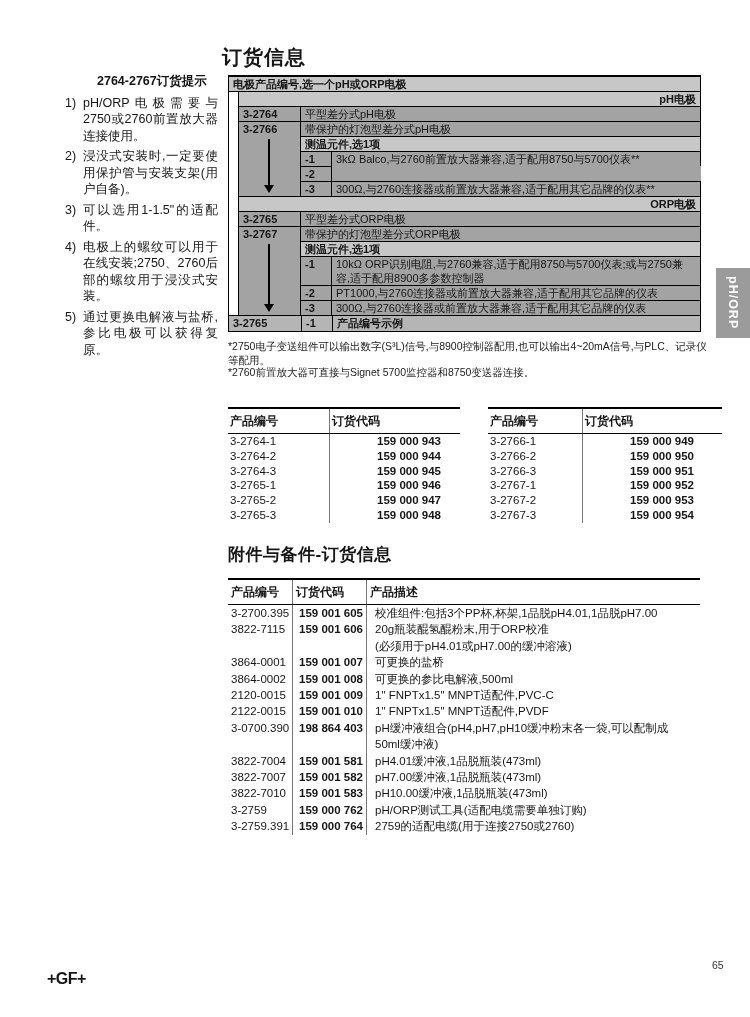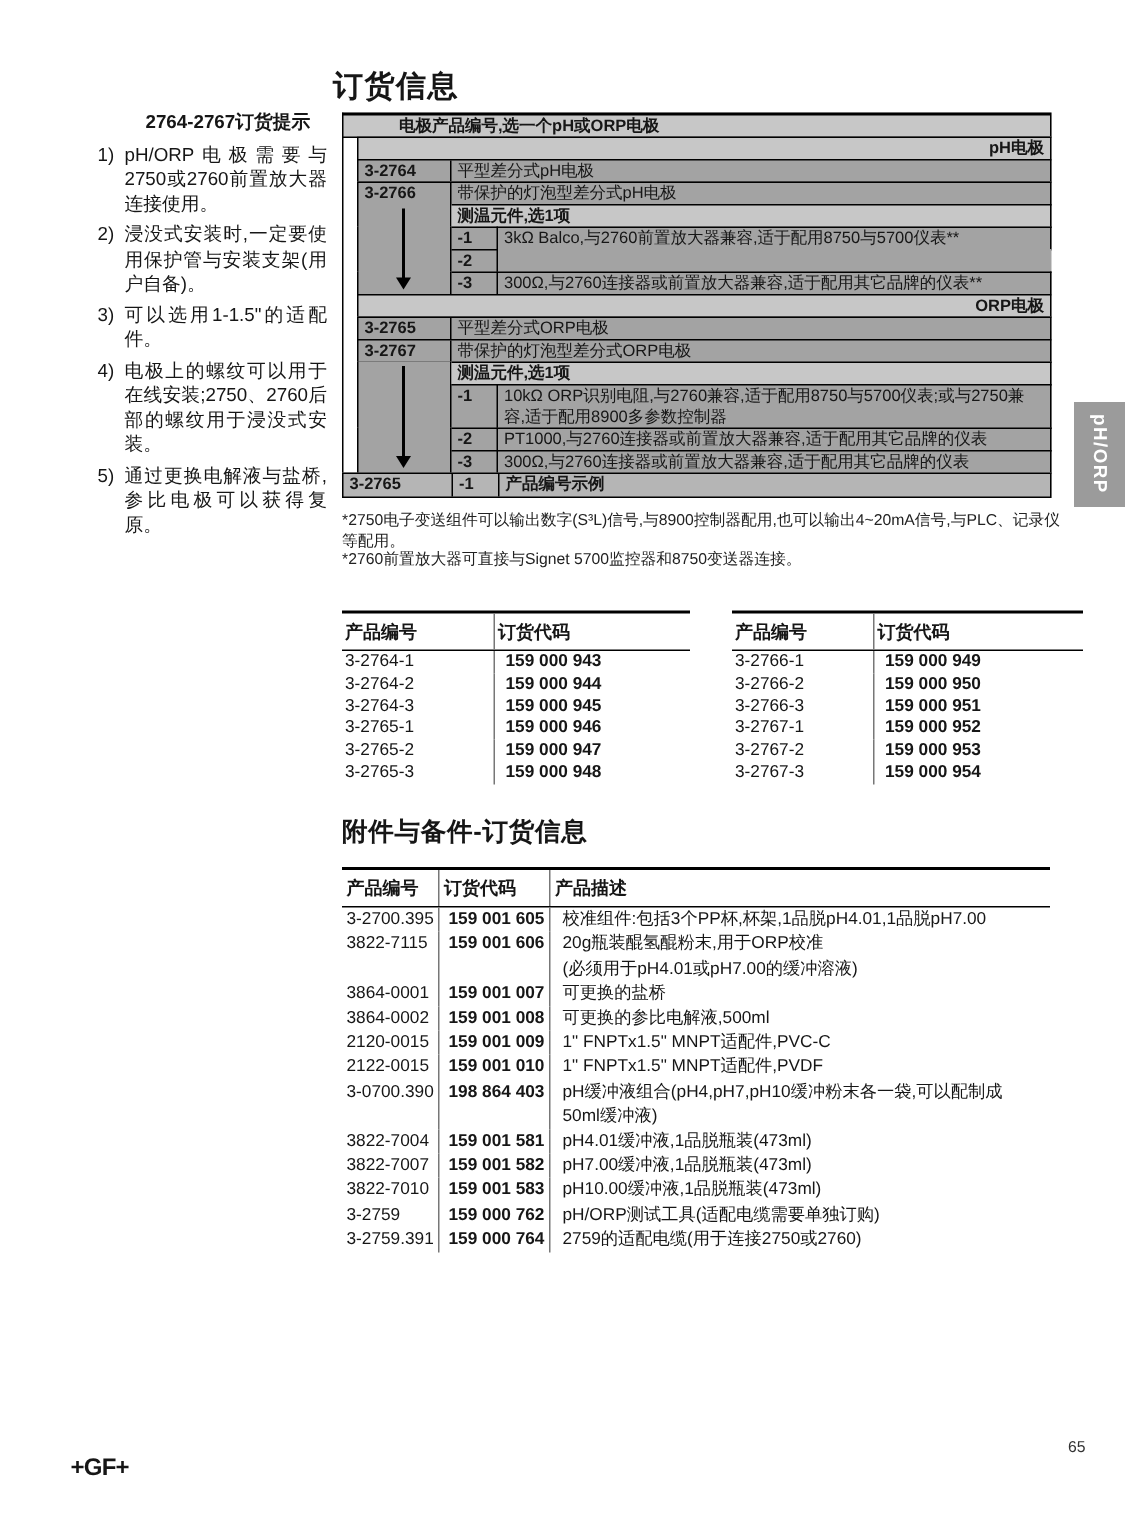--- a/index.html
+++ b/index.html
@@ -20,21 +20,21 @@
   .note-item{ display:flex; margin-bottom:4px; }
   .note-num{ width:18px; flex:0 0 18px; }
   .note-text{ flex:1; text-align:justify; }
 
   
   .etable{ left:228px; top:75px; width:473px; font-size:11px; }
   .etable::before{ content:''; position:absolute; left:0; top:0; height:100%; width:1px; background:#000; }
   .er{ display:flex; margin-top:-1px; height:16px; position:relative; background:#a3a3a3; }
   .er:first-child{ margin-top:0; }
   .er > div{ line-height:13px; padding:1px 4px; white-space:nowrap; overflow:visible; }
-  .er-header{ height:17px; border:1px solid #000; border-top:2px solid #000; background:var(--hdr-bg,#c7c7c7); font-weight:bold;padding-left:33px; }
+  .er-header{ height:17px; border:1px solid #000; border-top:2px solid #000; background:var(--hdr-bg,#c7c7c7); font-weight:bold; }
   .er-sub{ margin-left:10px; border:1px solid #000; background:var(--hdr-bg,#c7c7c7); font-weight:bold;text-align:right; }
   .er-prod{ margin-left:10px; border:1px solid #000; }
   .er-prod .ec-code{ width:62px; flex:0 0 62px; border-right:1px solid #000; font-weight:bold; }
   .er-opthead,.er-opt{ margin-left:10px; }
   .ec-arrow{ width:63px; flex:0 0 63px; border-left:1px solid #000; border-right:1px solid #000; }
   .ec-opthead{ flex:1; border-top:1px solid #000; border-right:1px solid #000; background:var(--hdr-bg,#c7c7c7); font-weight:bold; }
   .ec-opt{ width:31px; flex:0 0 31px; border-top:1px solid #000; border-right:1px solid #000; font-weight:bold; }
   .ec-odesc{ flex:1; border-top:1px solid #000; border-right:1px solid #000; }
   .er.tall{ height:30px; }
   .er.tall .ec-odesc{ white-space:normal; line-height:13.5px; }
@@ -51,21 +51,21 @@
   
   .fn{ left:228px; width:480px; font-size:10.5px; color:#222; }
   .fn1{ top:340px; } .fn2{ top:366px; }
 
   
   .ctable{ top:407px; font-size:11.5px; }
   .ctable-left{ left:228px; width:232px; }
   .ctable-right{ left:488px; width:234px; }
   .ct-head{ display:flex; border-top:2px solid #000; border-bottom:1px solid #000; font-weight:bold; font-size:12px; }
   .ct-head > div{ padding:4px 0 3px 2px; }
-  .ct-row{ display:flex; height:14.8px; line-height:14.8px; }
+  .ct-row{ display:flex; height:14.8px; line-height:14.8px;gap:40px; }
   .ct-c1{ flex:0 0 auto; border-right:1px solid #777; padding-left:2px; }
   .ctable-left  .ct-c1{ width:102px; }
   .ctable-right .ct-c1{ width:95px; }
   .ct-c2{ flex:1; padding-left:7px; }
   .ct-row .ct-c2{ font-weight:bold; }
 
   
   .acc-title{ left:228px; top:543px; font-size:17px; font-weight:bold; letter-spacing:0.5px; }
   .atable{ left:228px; top:578px; width:472px; font-size:11.5px; }
   .at-head{ display:flex; border-top:2px solid #000; border-bottom:1px solid #000; font-weight:bold; font-size:12px; }

